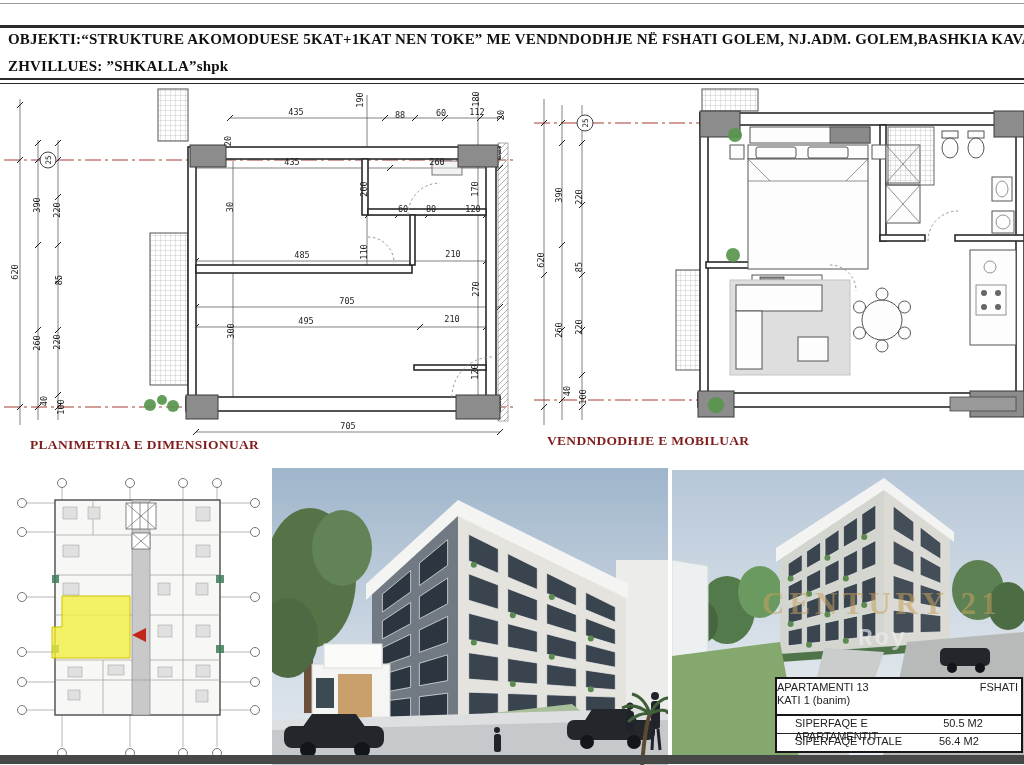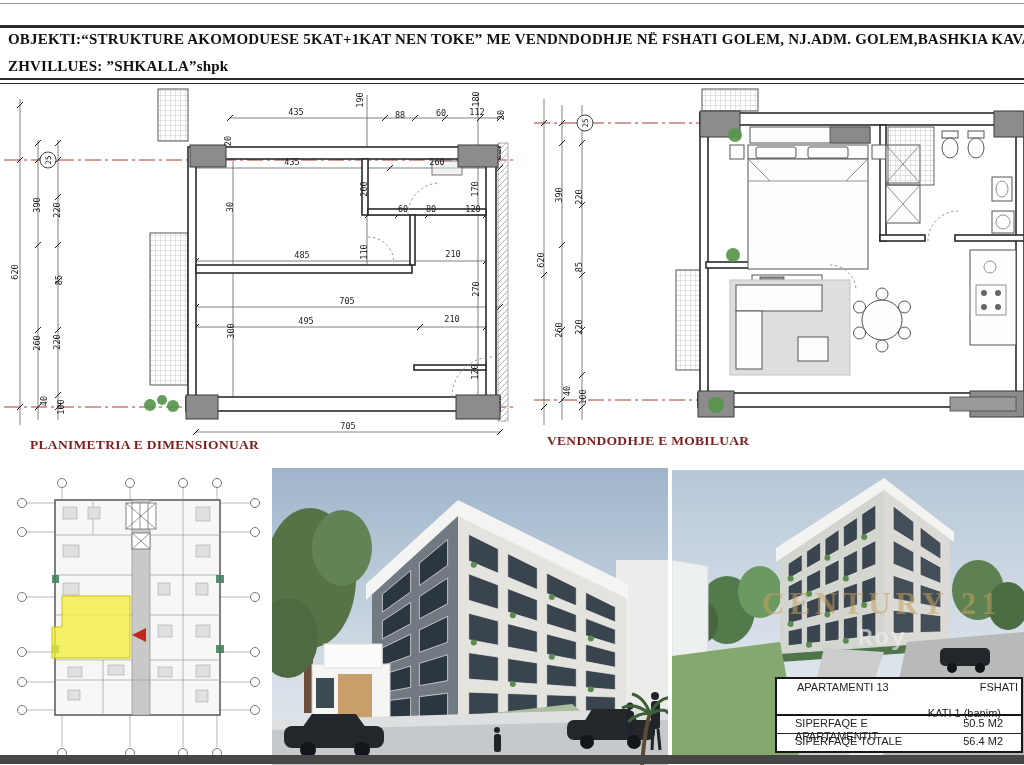--- a/index.html
+++ b/index.html
@@ -18,26 +18,26 @@
   .cl{stroke:#a63a35;stroke-width:1;stroke-dasharray:16 4 3 4;fill:none}
   .dl{stroke:#4a4a4a;stroke-width:.7;fill:none}
   .tick{stroke:#1c1c1c;stroke-width:1;fill:none}
   .door{stroke:#8a8a8a;stroke-width:.9;stroke-dasharray:2.5 2.5;fill:none}
   .furn{fill:#fdfdfd;stroke:#555;stroke-width:1}
   .thin{stroke:#777;stroke-width:.8;fill:none}
   .plant{fill:#58954d;opacity:.92}
   
   .sum{position:absolute;left:775px;top:677px;width:248px;background:#fff;
        border:2px solid #161616;font-size:11px;color:#222;box-sizing:border-box}
-  .sum .hd{border-bottom:2px solid #161616;position:relative;height:33px;padding:2px 20px 0}
+  .sum .hd{border-bottom:2px solid #161616;position:relative;height:33px;padding:2px 0 0}
   .sum .stair{position:absolute;right:3px;top:2px}
-  .sum .floor{text-align:right;margin-top:14px}
+  .sum .floor{text-align:left;margin-top:1px}
   .sum .row{display:flex;border-bottom:1.5px solid #222;padding:1px 18px;height:15px;line-height:13px}
   .sum .row:last-child{border-bottom:none}
-  .sum .val{margin-left:auto;width:64px;text-align:right}
+  .sum .val{margin-left:auto;width:64px;text-align:left}
   .wm{position:absolute;font-family:Liberation Serif, serif;font-weight:bold;
       color:rgba(198,160,95,.55);letter-spacing:5px;font-size:31px;white-space:nowrap;pointer-events:none}
   .wm-sub{position:absolute;font-family:Liberation Mono, monospace;font-weight:bold;
       color:rgba(238,238,238,.65);letter-spacing:2px;font-size:24px;pointer-events:none}
 </style>
 </head>
 <body>
 
 <div class="hline" style="top:3px;height:1px;background:#9a9a9a"></div>
 <div class="hline" style="top:25px;height:2.5px"></div>

